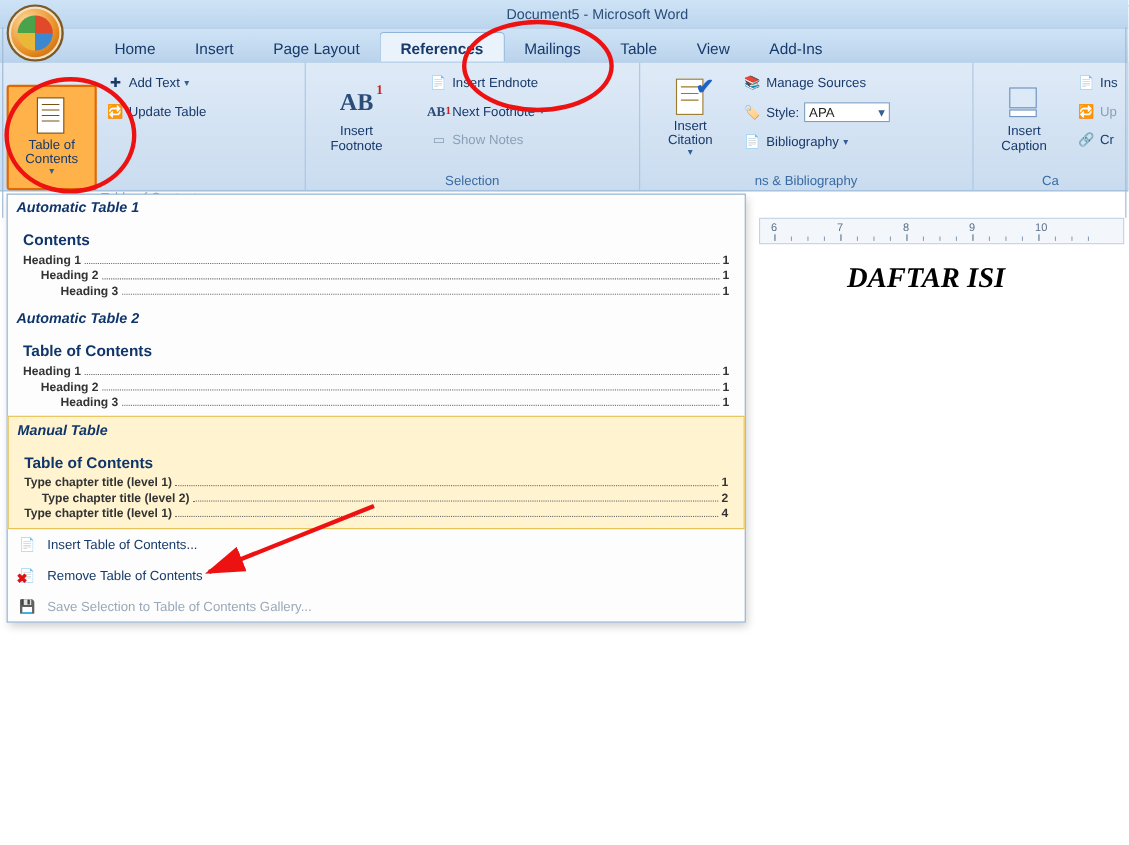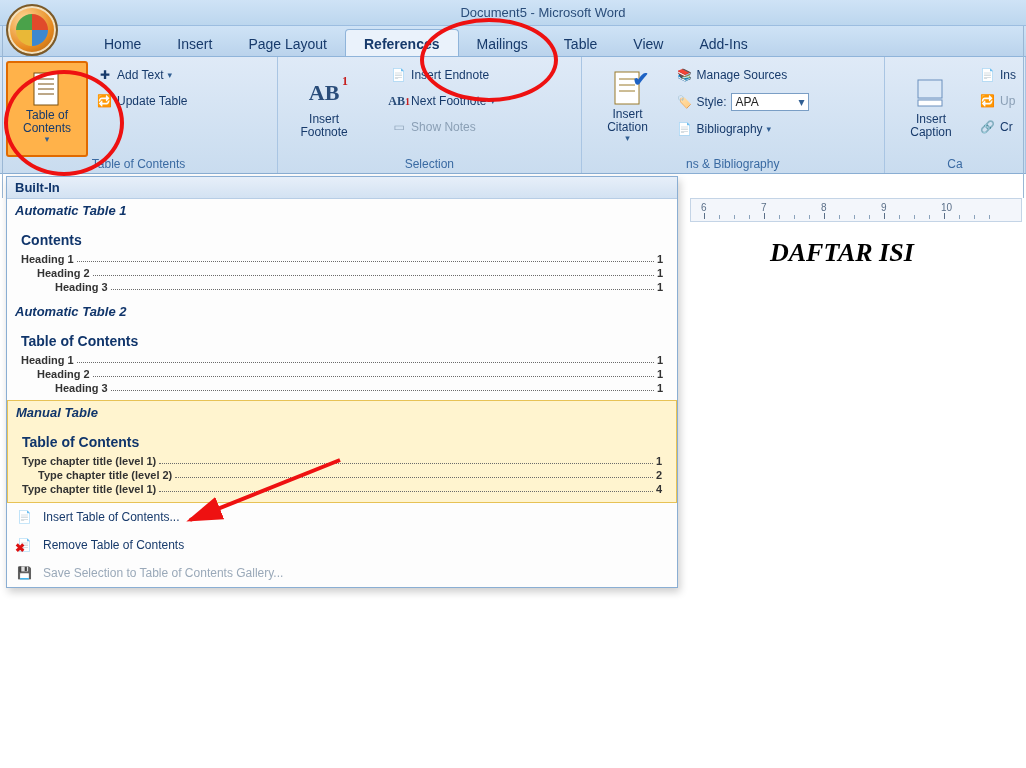--- a/index.html
+++ b/index.html
@@ -67,21 +67,21 @@
   }
   .group-label {
     text-align: center; color: #3a6aa2; font-size: 12px;
     padding-bottom: 2px;
   }
   .bigbtn {
     display: flex; flex-direction: column; align-items: center; justify-content: center;
     width: 78px; height: 92px; border: 1px solid transparent; border-radius: 3px;
     color: #173a6b; cursor: pointer; text-align:center; line-height:1.1;
   }
-  .toc-btn-hl { background:#ffb24a !important; border:2px solid #e06a00 !important; }
+  .toc-btn-hl { background:#ffb24a !important; border:2px solid #e06a00 !important;margin-top:16px; }
   .ico32 { width:32px; height:32px; margin-bottom:4px; display:flex;align-items:center;justify-content:center; }
   .ico16 { width:16px; height:16px; display:inline-flex;align-items:center;justify-content:center; vertical-align:middle;}
   .small-stack { display:flex; flex-direction:column; gap:6px; }
   .smallbtn { color:#173a6b; cursor:pointer; display:flex; align-items:center; gap:4px; white-space:nowrap; padding:2px 3px;}
   .smallbtn.disabled { color:#8a9fb5; cursor:default;}
   .caret { font-size:9px; color:#315f93;}
   .style-combo { display:inline-block; background:#fff; border:1px solid #7a9ec5; padding:1px 16px 1px 4px; font-size:12px; color:#222; position:relative; min-width:56px;}
   .style-combo::after{content:"▾"; position:absolute; right:3px; top:1px; color:#315f93;}
   .check-ov { position:absolute; color:#1d62c4; font-size:20px; font-weight:bold; left:44px; top:6px;}
   
@@ -303,21 +303,20 @@
         <div style="position:absolute;left:253px;top:14px;width:1px;height:6px;background:#5a6f88"></div>
         <div style="position:absolute;left:268px;top:16px;width:1px;height:4px;background:#8aa2bb"></div>
         <div style="position:absolute;left:283px;top:16px;width:1px;height:4px;background:#8aa2bb"></div>
         <div style="position:absolute;left:298px;top:16px;width:1px;height:4px;background:#8aa2bb"></div>
       </div>
   </div>
   <div class="page-text">DAFTAR ISI</div>
 </div>
 
 <div class="gallery">
-  <div class="gallery-header">Built-In</div>
 
   <div class="gallery-item">
     <div class="gallery-item-title">Automatic Table 1</div>
     <div class="gallery-item-subtitle">Contents</div>
     <div id="auto1rows">
         <div class="tocline">
           <span class="lbl">Heading 1</span>
           <span class="dots"></span>
           <span class="pg">1</span>
         </div>

